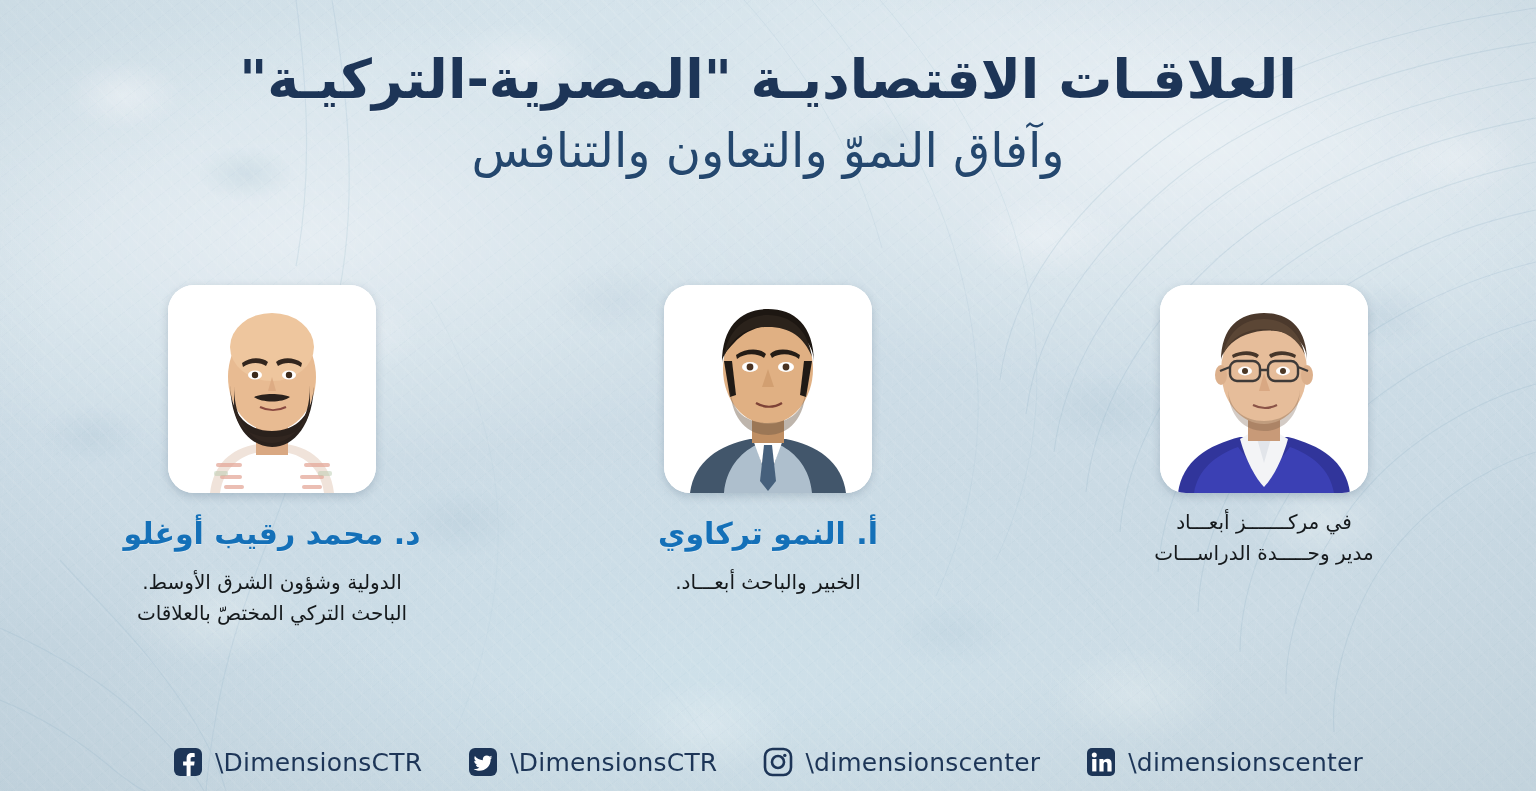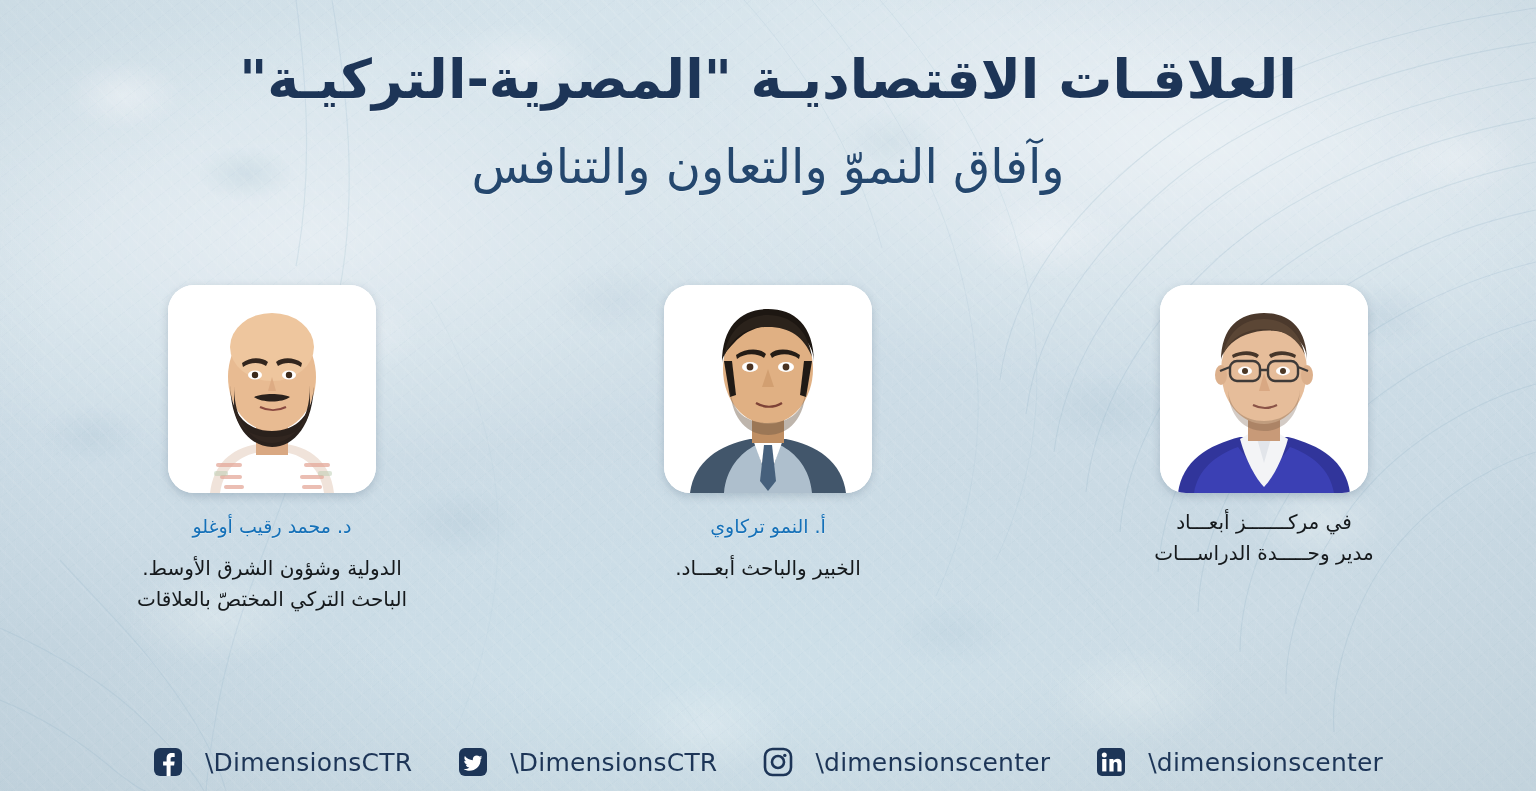--- a/index.html
+++ b/index.html
@@ -97,21 +97,21 @@
     direction: rtl;
     padding: 0 60px;
     white-space: nowrap;
   }
   .title-sub {
     font-family: "DejaVu Sans", "Liberation Sans", sans-serif;
     font-weight: 400;
     font-size: 48px;
     line-height: 1.25;
     color: #24476e;
-    margin-top: 24px;
+    margin-top: 8px;
     direction: rtl;
     padding: 0 60px;
     white-space: nowrap;
     text-shadow: 0 1px 1px rgba(255,255,255,.3);
   }
 
   
   .speakers {
     position: absolute;
     top: 285px;
@@ -139,22 +139,22 @@
     box-shadow: 0 3px 10px rgba(40,70,95,.22);
     position: relative;
   }
   .portrait {
     width: 100%;
     height: 100%;
     display: block;
   }
   .speaker-name {
     margin-top: 22px;
-    font-size: 19px;
-    font-weight: 400;
+    font-size: 30px;
+    font-weight: 700;
     color: #1470b8;
     line-height: 1.25;
     direction: rtl;
     white-space: nowrap;
     text-shadow: 0 1px 0 rgba(255,255,255,.35);
   }
   .speaker-role {
     margin-top: 14px;
     font-size: 20px;
     font-weight: 400;
@@ -174,21 +174,21 @@
     flex-direction: row;
     justify-content: center;
     align-items: center;
     gap: 46px;
     direction: ltr;
     z-index: 6;
   }
   .social-item {
     display: flex;
     align-items: flex-end;
-    gap: 22px;
+    gap: 12px;
     direction: ltr;
   }
   .social-icon {
     width: 30px;
     height: 30px;
     flex: 0 0 30px;
     display: block;
   }
   .social-handle {
     font-family: "DejaVu Sans", "Liberation Sans", sans-serif;

